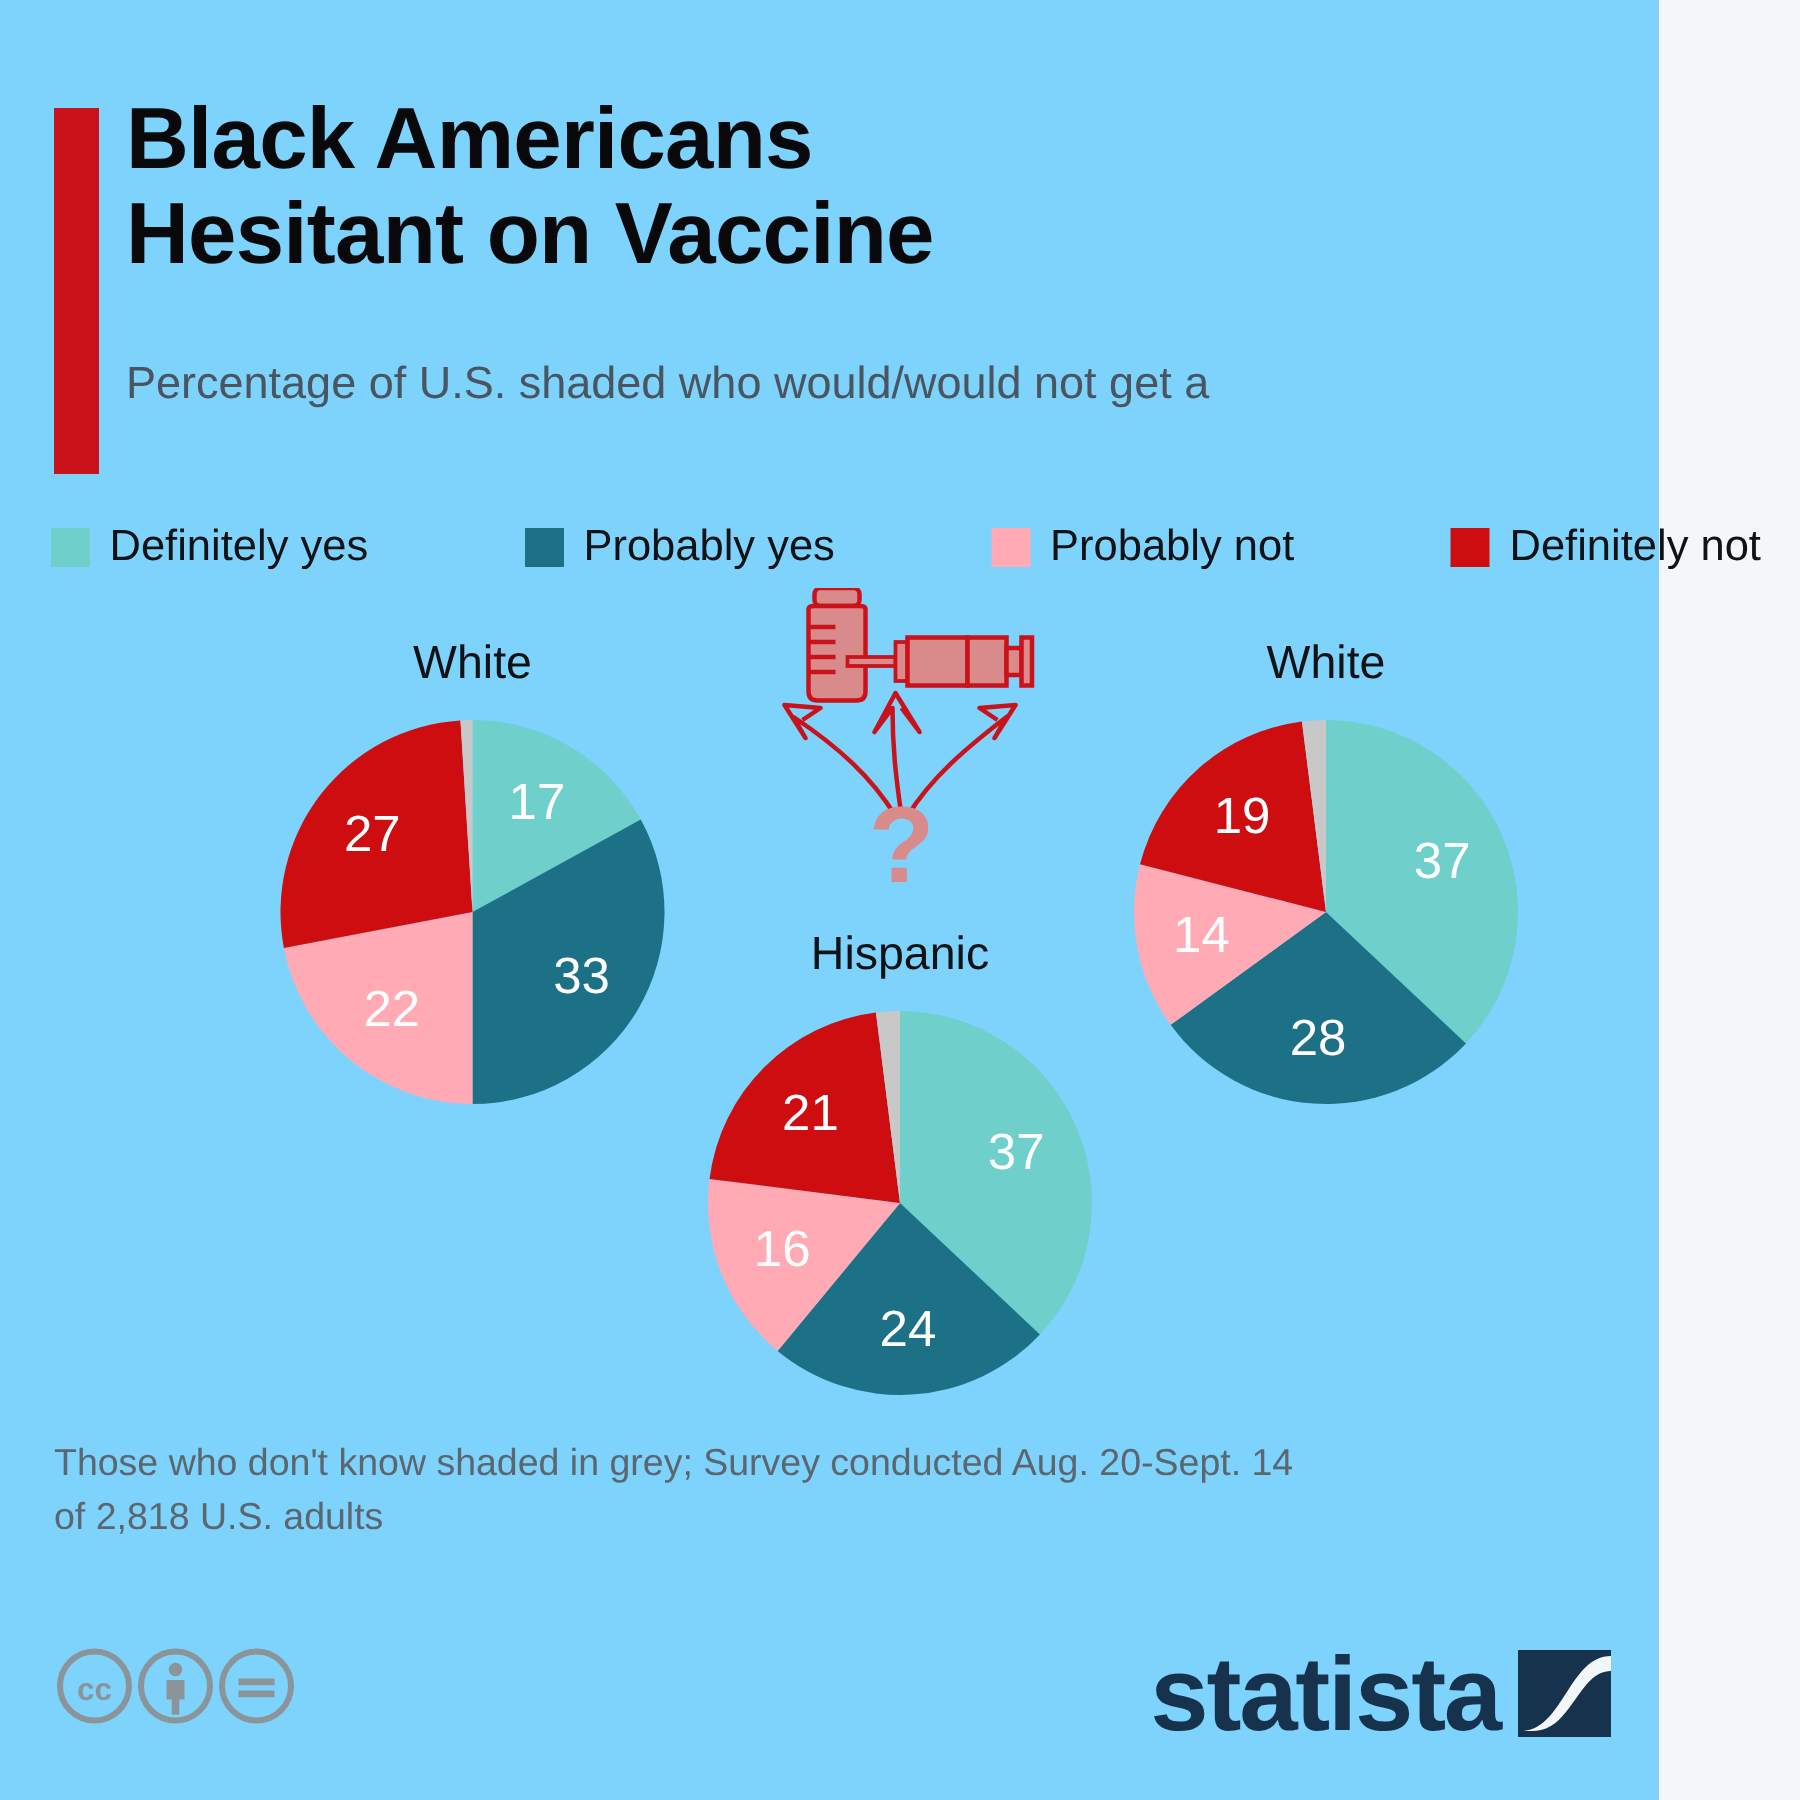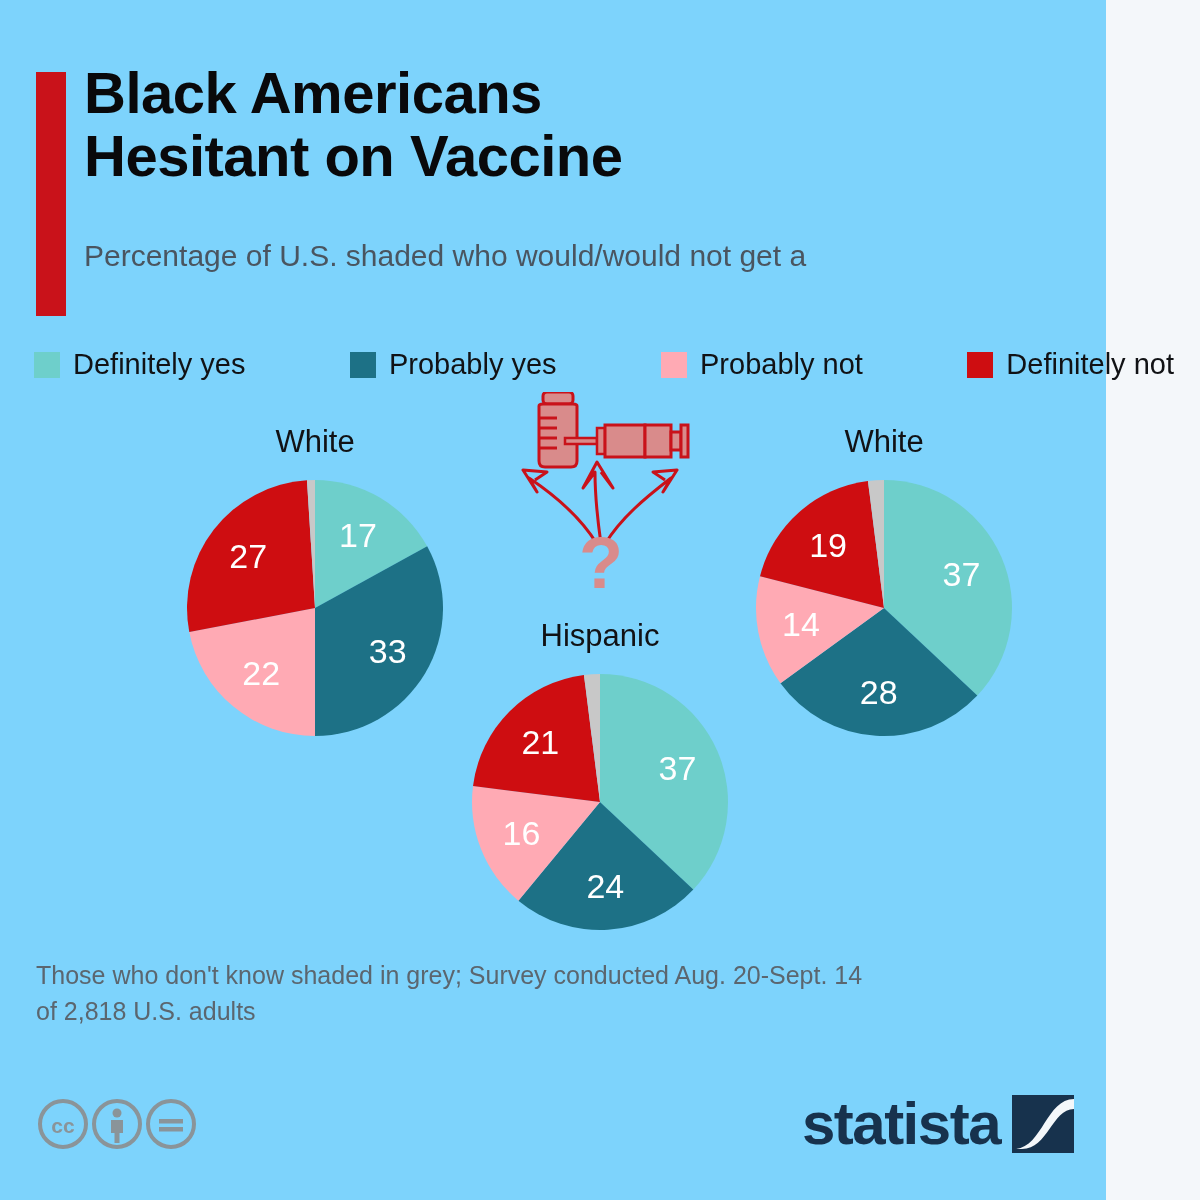--- a/index.html
+++ b/index.html
@@ -140,21 +140,21 @@
     display: flex;
   }
   .statista-logo {
     position: absolute;
     right: 32px;
     top: 1094px;
     display: flex;
     align-items: center;
   }
   .statista-word {
-    font-size: 60px;
+    font-size: 70px;
     font-weight: bold;
     letter-spacing: -1.5px;
     color: #17324d;
     line-height: 1;
   }
   .statista-mark { margin-left: 12px; }
 </style>
 </head>
 <body>
 

